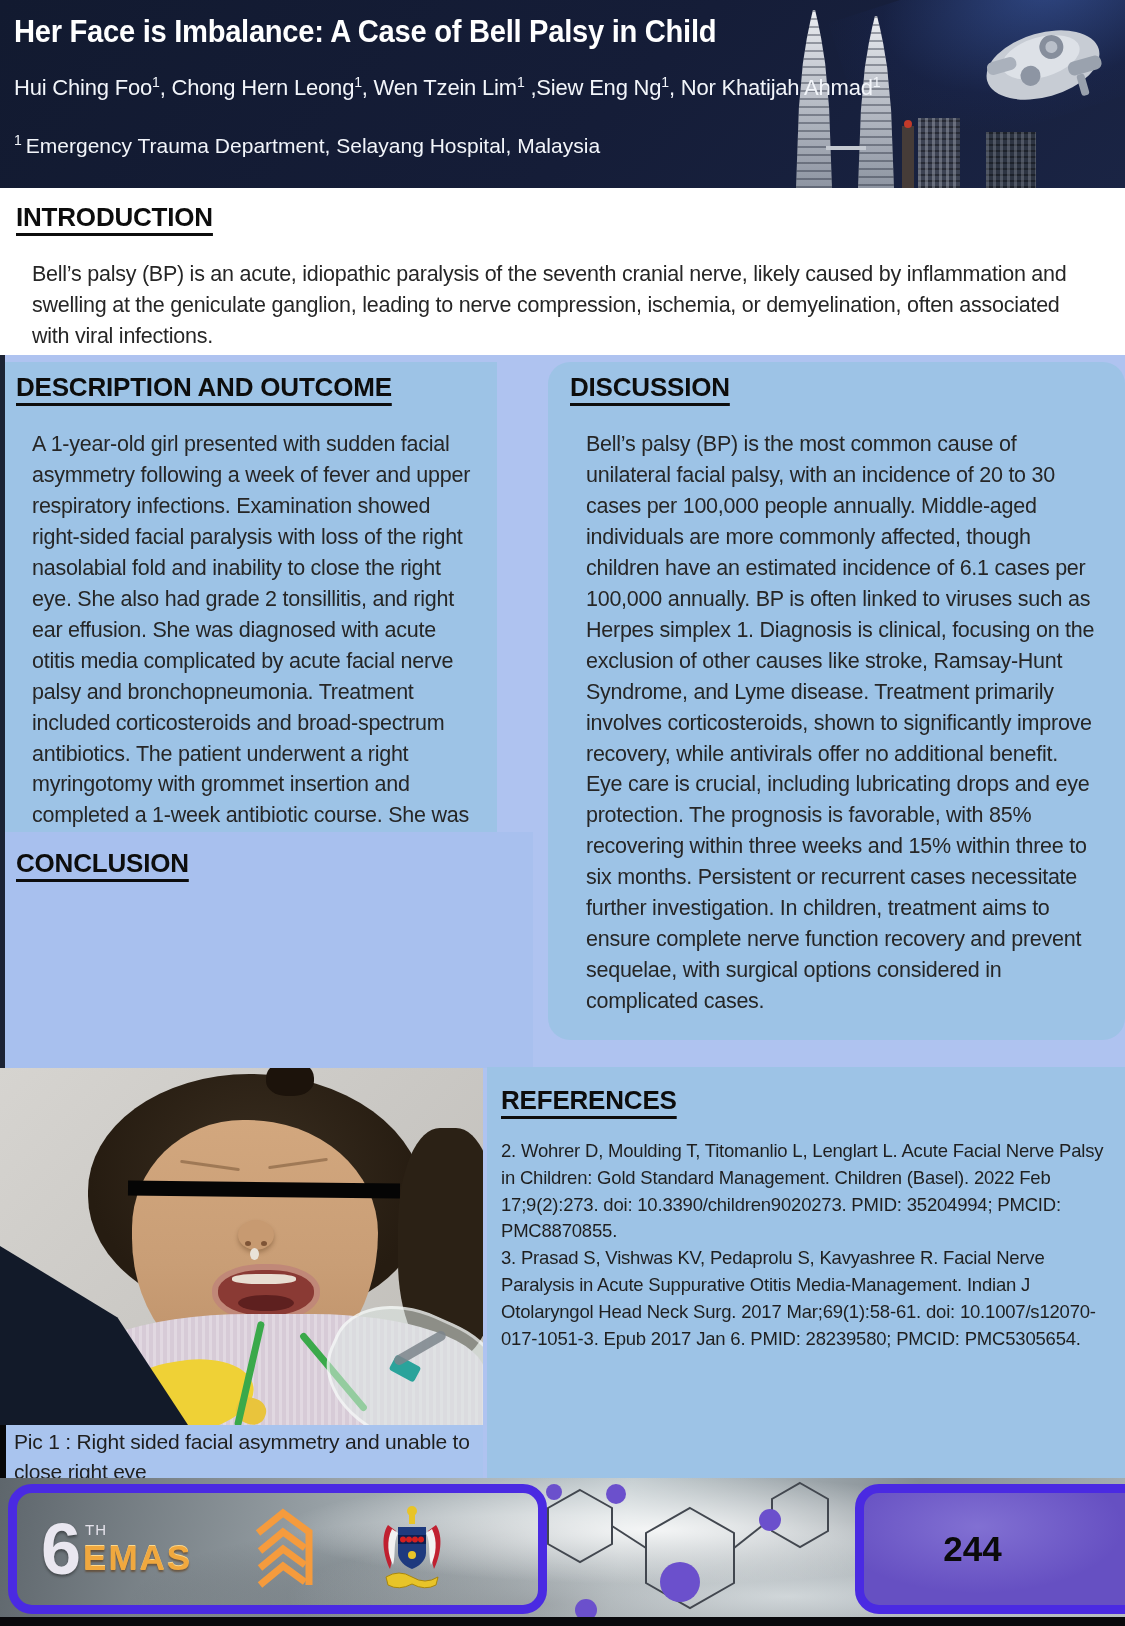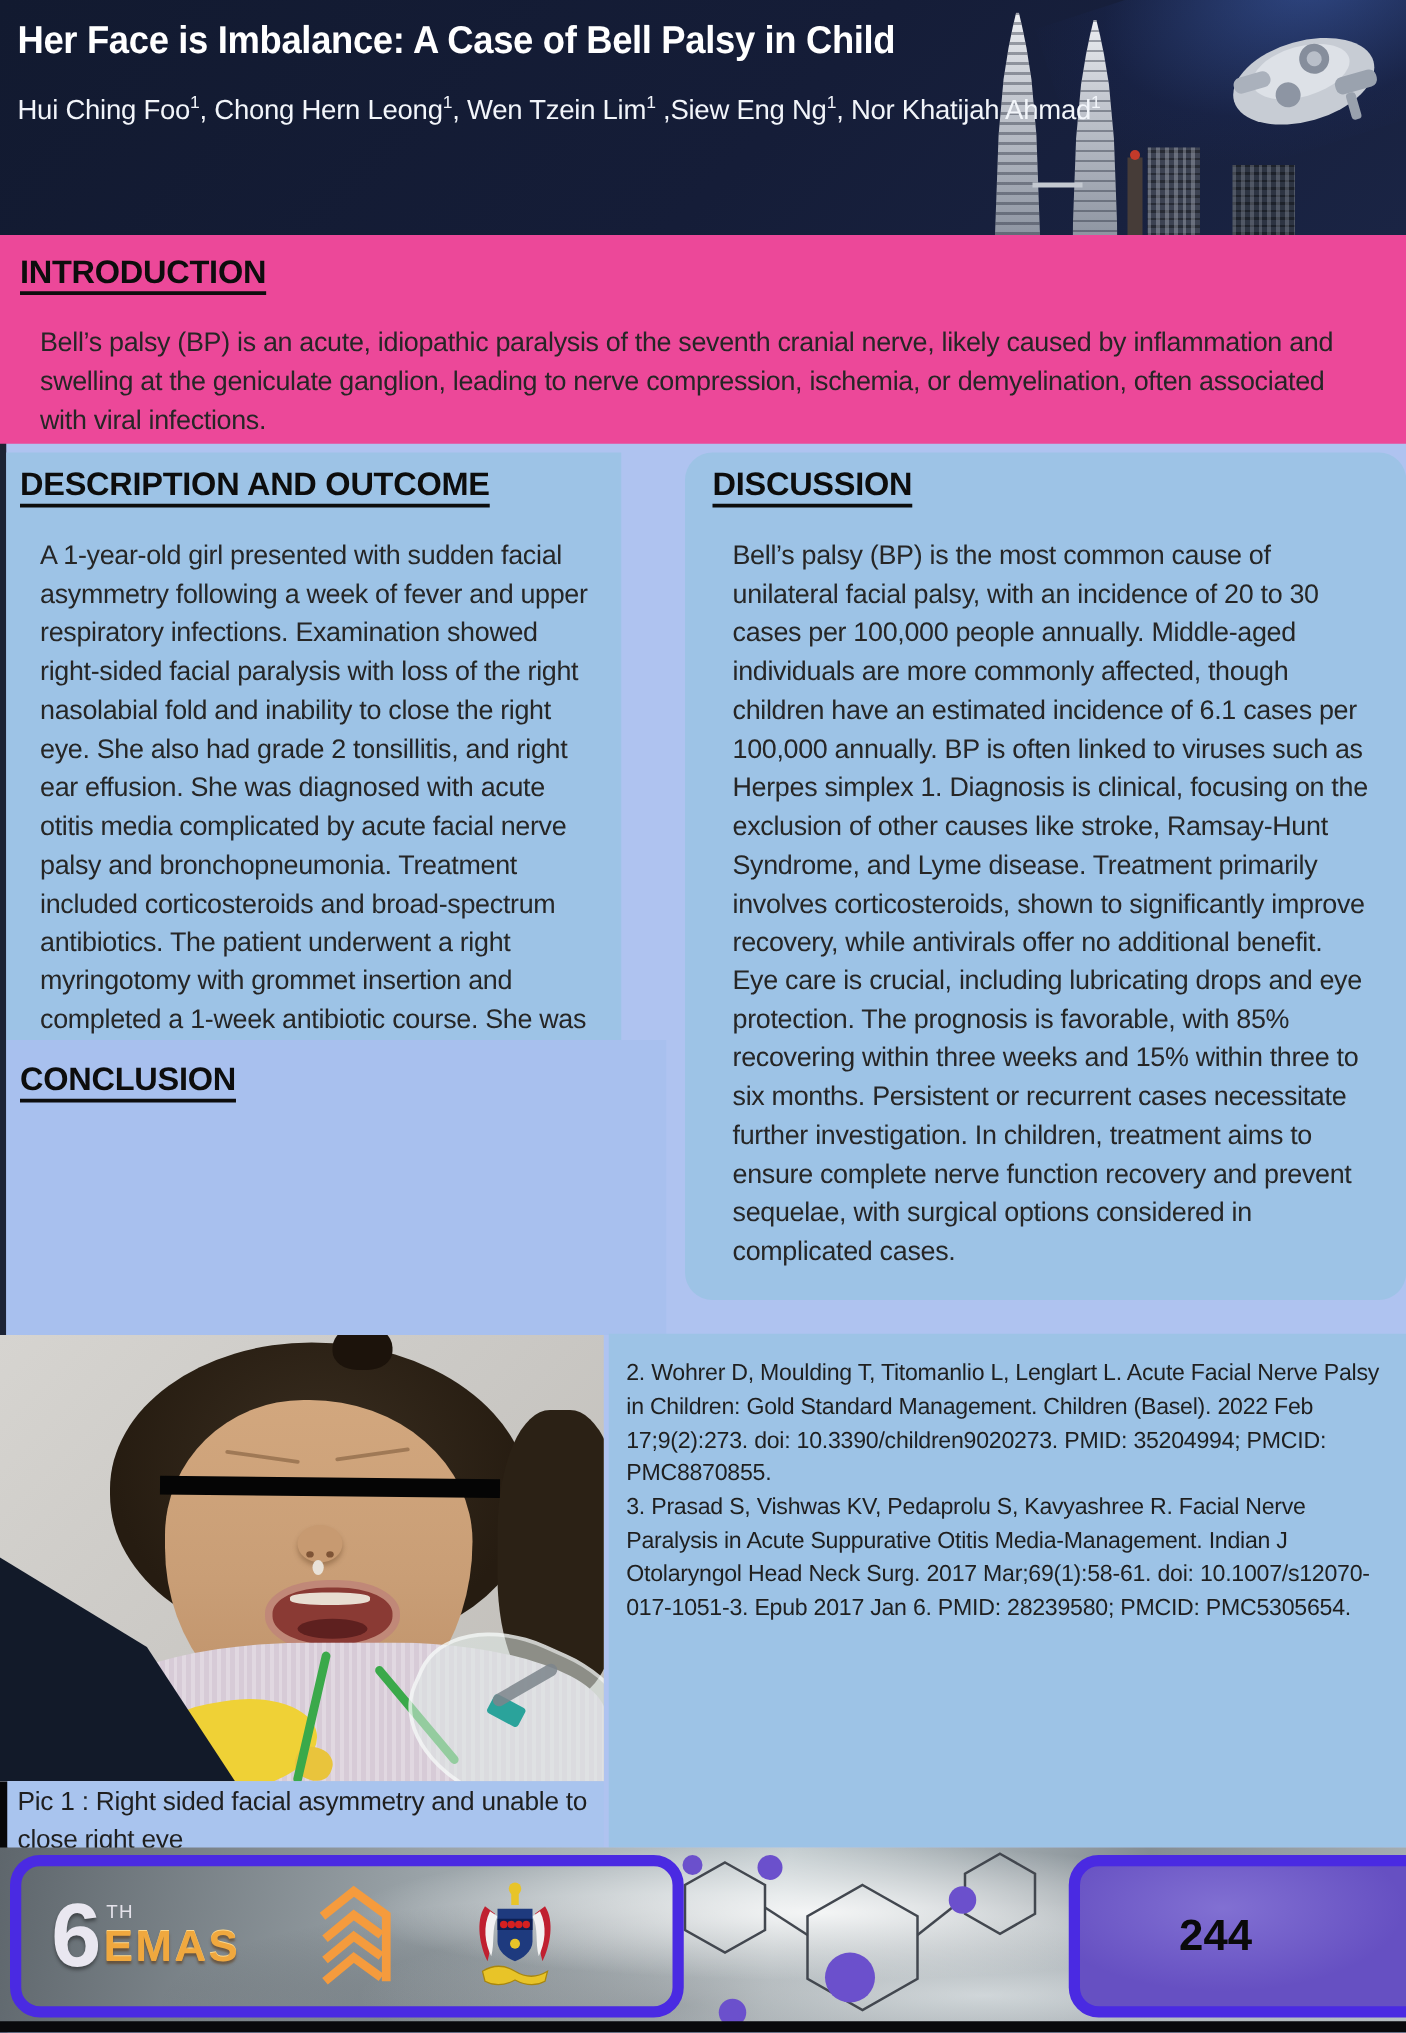--- a/index.html
+++ b/index.html
@@ -36,21 +36,21 @@
   .affil{position:absolute;left:14px;top:132px;color:#f2f5fa;font-size:21px;}
   .affil sup{font-size:14px;margin-right:4px;}
 
   
   .edge-a{position:absolute;left:0;top:188px;width:5px;height:880px;background:#1c2334;}
   .edge-b{position:absolute;left:0;top:1425px;width:6px;height:201px;background:#070708;}
   .box{position:absolute;box-sizing:border-box;color:#262626;}
   .box h2{margin:0;font-size:26px;font-weight:bold;color:#0d0d0d;letter-spacing:-.2px;
       text-decoration:underline;text-decoration-thickness:2.5px;text-underline-offset:7px;}
   .box p{margin:16px;font-size:21.5px;line-height:1.44;letter-spacing:-.25px;}
-  .intro{left:0;top:188px;width:1125px;height:167px;background:#ec4899;padding:14px 14px 0 16px;}
+  .intro{left:0;top:188px;width:1125px;height:167px;background:#ffffff;padding:14px 14px 0 16px;}
   .intro h2{margin-bottom:26px;}
   .desc{left:5px;top:362px;width:492px;height:470px;background:#9dc3e6;padding:10px 10px 0 11px;}
   .desc h2{margin-bottom:26px;}
   .conc{left:5px;top:832px;width:528px;height:236px;background:#a8c0ee;padding:16px 10px 0 11px;}
   .conc h2{margin-bottom:28px;}
   .disc{left:548px;top:362px;width:577px;height:678px;background:#9dc3e6;padding:10px 14px 0 22px;border-radius:22px;}
   .disc h2{margin-bottom:26px;}
   .refs{left:487px;top:1067px;width:638px;height:411px;background:#9dc3e6;padding:18px 12px 0 14px;}
   .refs h2{margin-bottom:22px;}
   .refs .ref{font-size:18.5px;line-height:1.45;letter-spacing:-.2px;color:#1f1f1f;}
@@ -140,20 +140,21 @@
         <rect x="98" y="60" width="34" height="14" rx="6" fill="#9aa2ae"></rect>
         <rect x="20" y="38" width="30" height="13" rx="6" fill="#aab1bc"></rect>
         <circle cx="60" cy="62" r="10" fill="#8d95a3"></circle>
         <circle cx="88" cy="40" r="12" fill="#868e9c"></circle>
         <circle cx="88" cy="40" r="6" fill="#b9bfc9"></circle>
         <rect x="104" y="74" width="8" height="22" rx="3" fill="#99a1ad"></rect>
       </g>
     </svg>
     <h1>Her Face is Imbalance: A Case of Bell Palsy in Child</h1>
     <div class="authors"><span class="author"><span>Hui Ching Foo</span><sup>1</sup><span>, </span></span><span class="author"><span>Chong Hern Leong</span><sup>1</sup><span>, </span></span><span class="author"><span>Wen Tzein Lim</span><sup>1</sup><span> ,</span></span><span class="author"><span>Siew Eng Ng</span><sup>1</sup><span>, </span></span><span class="author"><span>Nor Khatijah Ahmad</span><sup>1</sup><span></span></span></div>
+    <div class="affil"><sup>1</sup><span>Emergency Trauma Department, Selayang Hospital, Malaysia</span></div>
   </header>
 
   <div class="edge-a"></div>
   <div class="edge-b"></div>
 
   <section class="box intro">
     <h2>INTRODUCTION</h2>
     <p>Bell’s palsy (BP) is an acute, idiopathic paralysis of the seventh cranial nerve, likely caused by inflammation and swelling at the geniculate ganglion, leading to nerve compression, ischemia, or demyelination, often associated with viral infections.</p>
   </section>
 
@@ -165,20 +166,21 @@
   <section class="box disc">
     <h2>DISCUSSION</h2>
     <p>Bell’s palsy (BP) is the most common cause of unilateral facial palsy, with an incidence of 20 to 30 cases per 100,000 people annually. Middle-aged individuals are more commonly affected, though children have an estimated incidence of 6.1 cases per 100,000 annually. BP is often linked to viruses such as Herpes simplex 1. Diagnosis is clinical, focusing on the exclusion of other causes like stroke, Ramsay-Hunt Syndrome, and Lyme disease. Treatment primarily involves corticosteroids, shown to significantly improve recovery, while antivirals offer no additional benefit. Eye care is crucial, including lubricating drops and eye protection. The prognosis is favorable, with 85% recovering within three weeks and 15% within three to six months. Persistent or recurrent cases necessitate further investigation. In children, treatment aims to ensure complete nerve function recovery and prevent sequelae, with surgical options considered in complicated cases.</p>
   </section>
 
   <section class="box conc">
     <h2>CONCLUSION</h2>
   </section>
 
   <section class="box refs">
+    <h2>REFERENCES</h2>
     <div>
         <div class="ref">2. Wohrer D, Moulding T, Titomanlio L, Lenglart L. Acute Facial Nerve Palsy in Children: Gold Standard Management. Children (Basel). 2022 Feb 17;9(2):273. doi: 10.3390/children9020273. PMID: 35204994; PMCID: PMC8870855.</div>
         <div class="ref">3. Prasad S, Vishwas KV, Pedaprolu S, Kavyashree R. Facial Nerve Paralysis in Acute Suppurative Otitis Media-Management. Indian J Otolaryngol Head Neck Surg. 2017 Mar;69(1):58-61. doi: 10.1007/s12070-017-1051-3. Epub 2017 Jan 6. PMID: 28239580; PMCID: PMC5305654.</div>
       </div>
   </section>
 
   <figure class="photo">
     <div class="hair"></div>
     <div class="topknot"></div>
     <div class="hair-right"></div>

